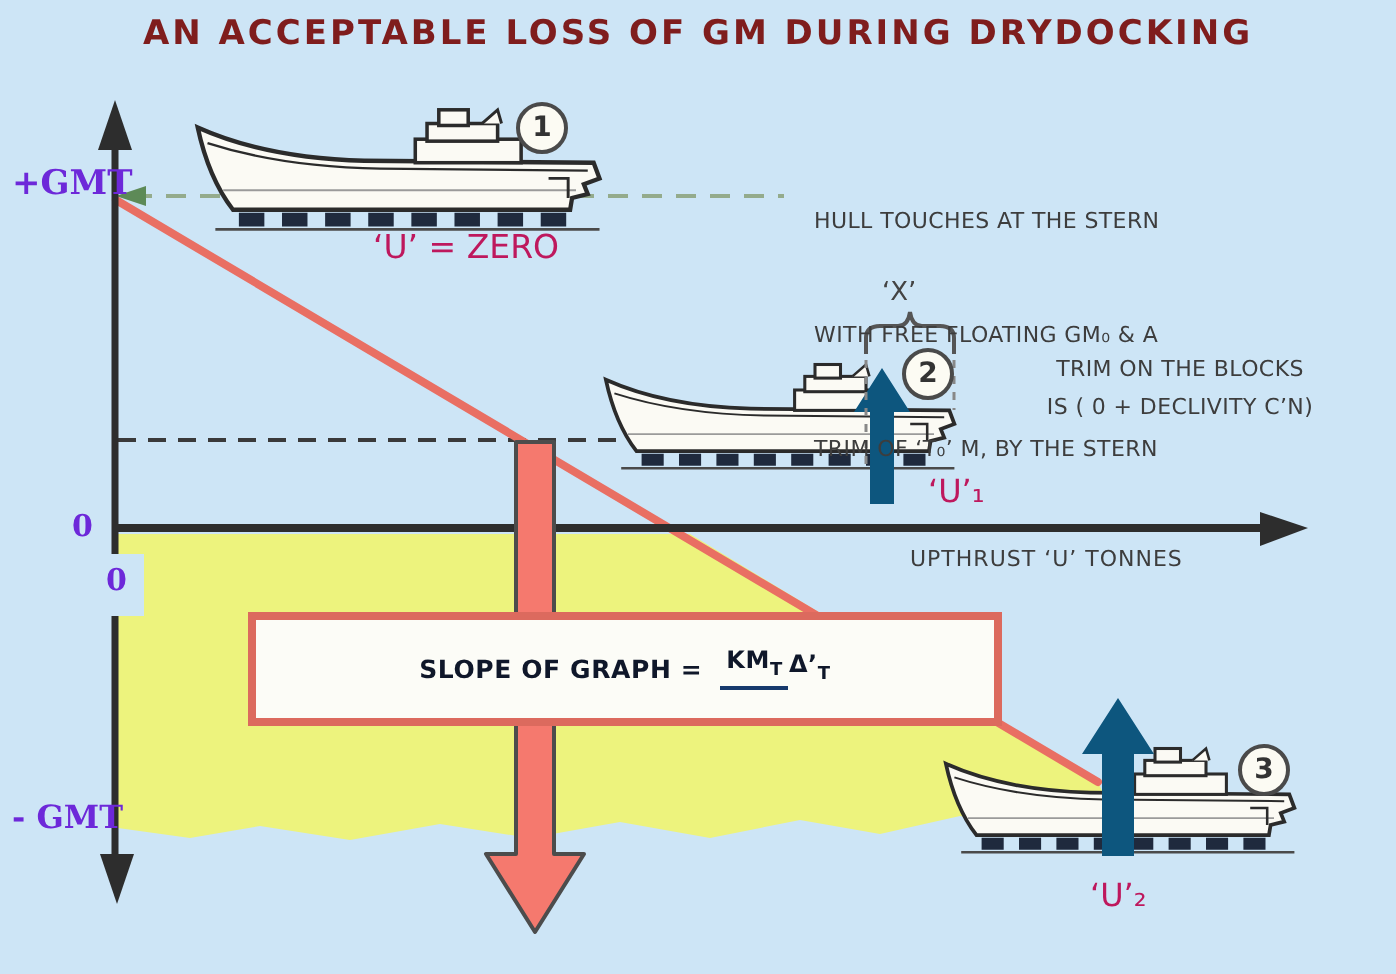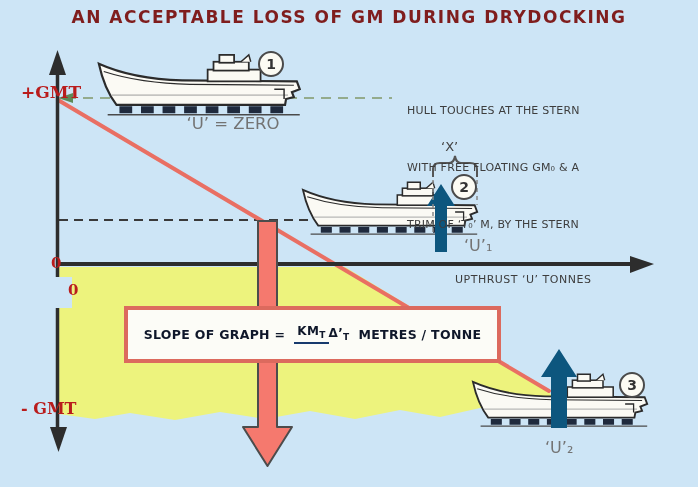--- a/index.html
+++ b/index.html
@@ -9,22 +9,22 @@
     font-family:"DejaVu Sans",sans-serif;
   }
   .layer{position:absolute;left:0;top:0;}
   .lbl{position:absolute;white-space:pre;}
   .title{
     position:absolute;left:0;top:7px;width:698px;text-align:center;
     font-size:17px;font-weight:600;letter-spacing:1.5px;color:#7f1d1d;
   }
   .anno{font-size:11px;color:#3d3d3d;line-height:19px;letter-spacing:.2px;}
   .anno span{display:block;}
-  .navy{color:#737373;font-size:16.5px;}
-  .serifb{font-family:"DejaVu Serif",serif;font-weight:bold;color:#b91c1c;margin-left:15px;}
+  .navy{color:#be185d;font-size:16.5px;}
+  .serifb{font-family:"DejaVu Serif",serif;font-weight:bold;color:#6d28d9;}
   .circle-num{
     position:absolute;width:26px;height:26px;border-radius:50%;
     border:2px solid #4a4a4a;background:#fcfbf3;color:#333;
     display:flex;align-items:center;justify-content:center;
     font-size:14px;font-weight:bold;box-sizing:border-box;
   }
   .slope-box{
     position:absolute;left:124px;top:306px;width:377px;height:57px;
     box-sizing:border-box;border:4px solid #dc6a5e;background:#fcfcf7;
     display:flex;align-items:center;justify-content:center;gap:9px;
@@ -96,37 +96,40 @@
       <line x1="477" y1="180" x2="477" y2="205" stroke="#888" stroke-width="1.5" stroke-dasharray="4 4"></line>
     </g>
   </svg>
 
   <div class="slope-box">
     <span>SLOPE OF GRAPH  =</span>
     <span class="frac">
       <span class="num"><span>KM</span><sub>T</sub></span>
       <span class="den"><span>Δ’</span><sub>T</sub></span>
     </span>
-    <span>METRES / TONNE</span>
   </div>
 
   <div class="title">AN ACCEPTABLE LOSS OF GM DURING DRYDOCKING</div>
 
   <div class="lbl serifb" style="left:6px;top:82px;font-size:17px;">+GMT</div>
   <div class="lbl serifb" style="left:6px;top:399px;font-size:16px;">- GMT</div>
   <div class="lbl serifb" style="left:36px;top:254px;font-size:15px;">0</div>
   <div class="lbl serifb" style="left:53px;top:281px;font-size:15px;">0</div>
   <div class="lbl anno" style="left:455px;top:270px;letter-spacing:.5px;">UPTHRUST ‘U’ TONNES</div>
 
   <div class="lbl anno" style="left:407px;top:63px;">
     <span>HULL TOUCHES AT THE STERN</span>
     <span>WITH FREE FLOATING GM₀ &amp; A</span>
     <span>TRIM OF ‘T₀’ M, BY THE STERN</span>
   </div>
 
+  <div class="lbl anno" style="left:490px;top:175px;width:200px;text-align:center;white-space:normal;">
+    <span>TRIM ON THE BLOCKS</span>
+    <span>IS ( 0 + DECLIVITY C’N)</span>
+  </div>
 
   <div class="lbl xdim" style="left:441px;top:139px;">‘X’</div>
 
   <div class="lbl navy" style="left:168px;top:114px;width:130px;text-align:center;">‘U’ = ZERO</div>
   <div class="lbl navy" style="left:424px;top:236px;font-size:16px;margin-left:40px;">‘U’₁</div>
   <div class="lbl navy" style="left:545px;top:438px;font-size:16px;">‘U’₂</div>
 
   <div class="circle-num" style="left:258px;top:51px;">
       <span>1</span>
     </div>

